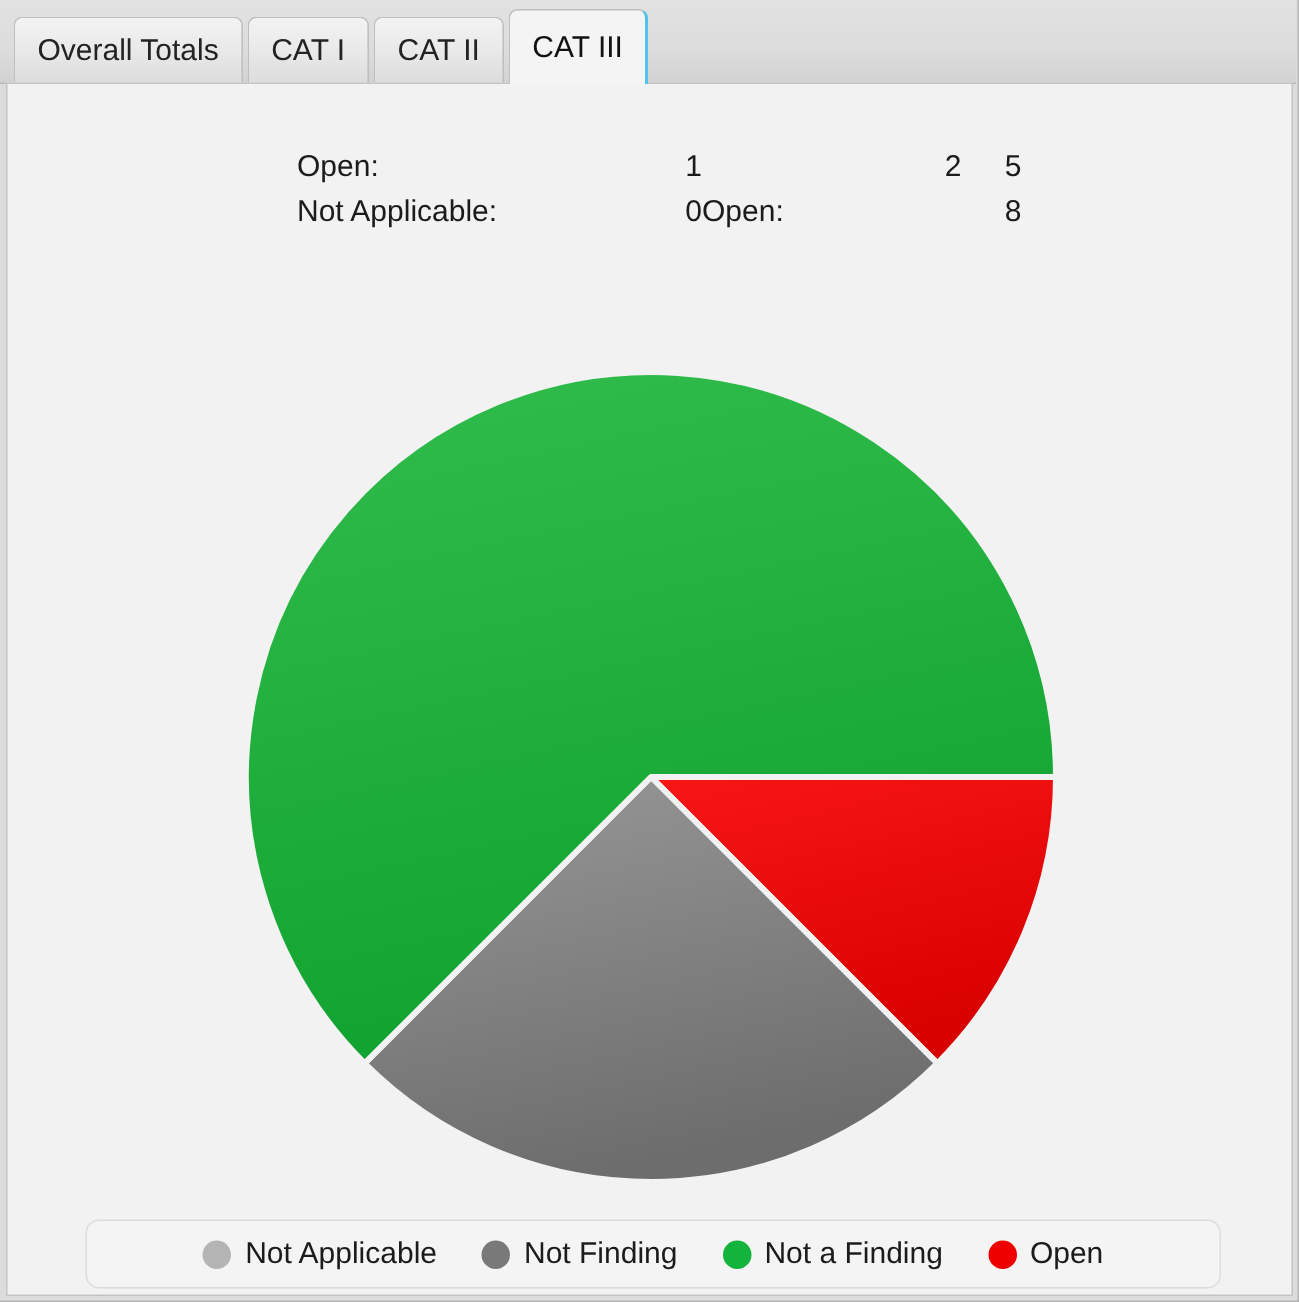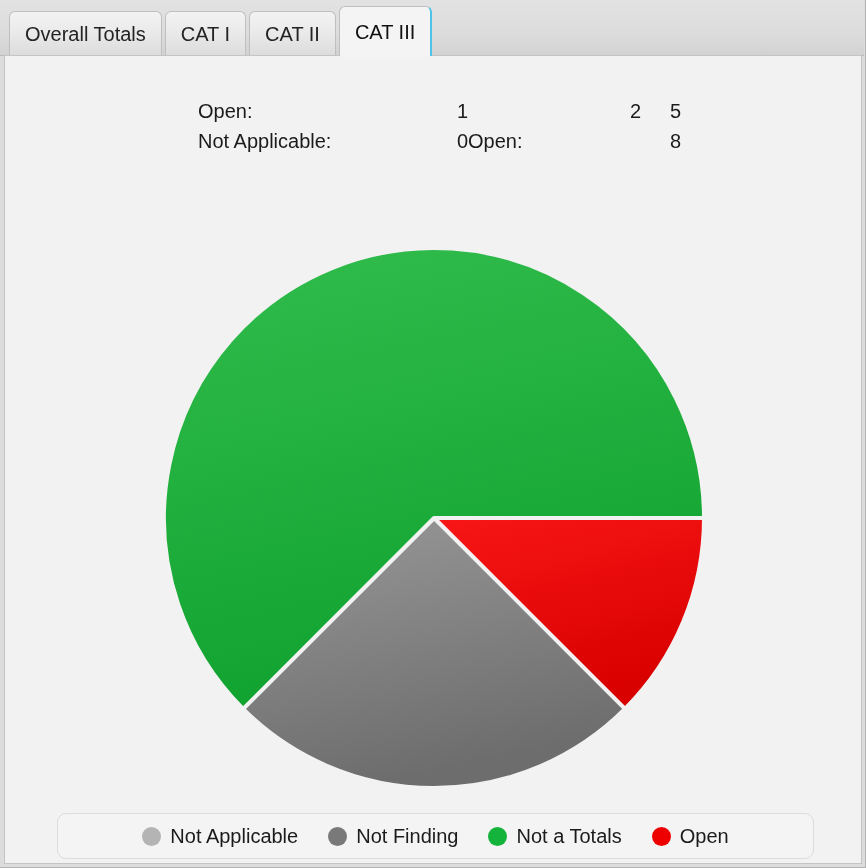--- a/index.html
+++ b/index.html
@@ -227,21 +227,21 @@
       <div class="legend-item">
         <span class="legend-dot" style="background: rgb(180, 180, 180);"></span>
         <span>Not Applicable</span>
       </div>
       <div class="legend-item">
         <span class="legend-dot" style="background: rgb(121, 121, 121);"></span>
         <span>Not Finding</span>
       </div>
       <div class="legend-item">
         <span class="legend-dot" style="background: rgb(20, 179, 60);"></span>
-        <span>Not a Totals</span>
+        <span>Not a Finding</span>
       </div>
       <div class="legend-item">
         <span class="legend-dot" style="background: rgb(238, 0, 0);"></span>
         <span>Open</span>
       </div>
     </div>
 
   </div>
 </div>
 

